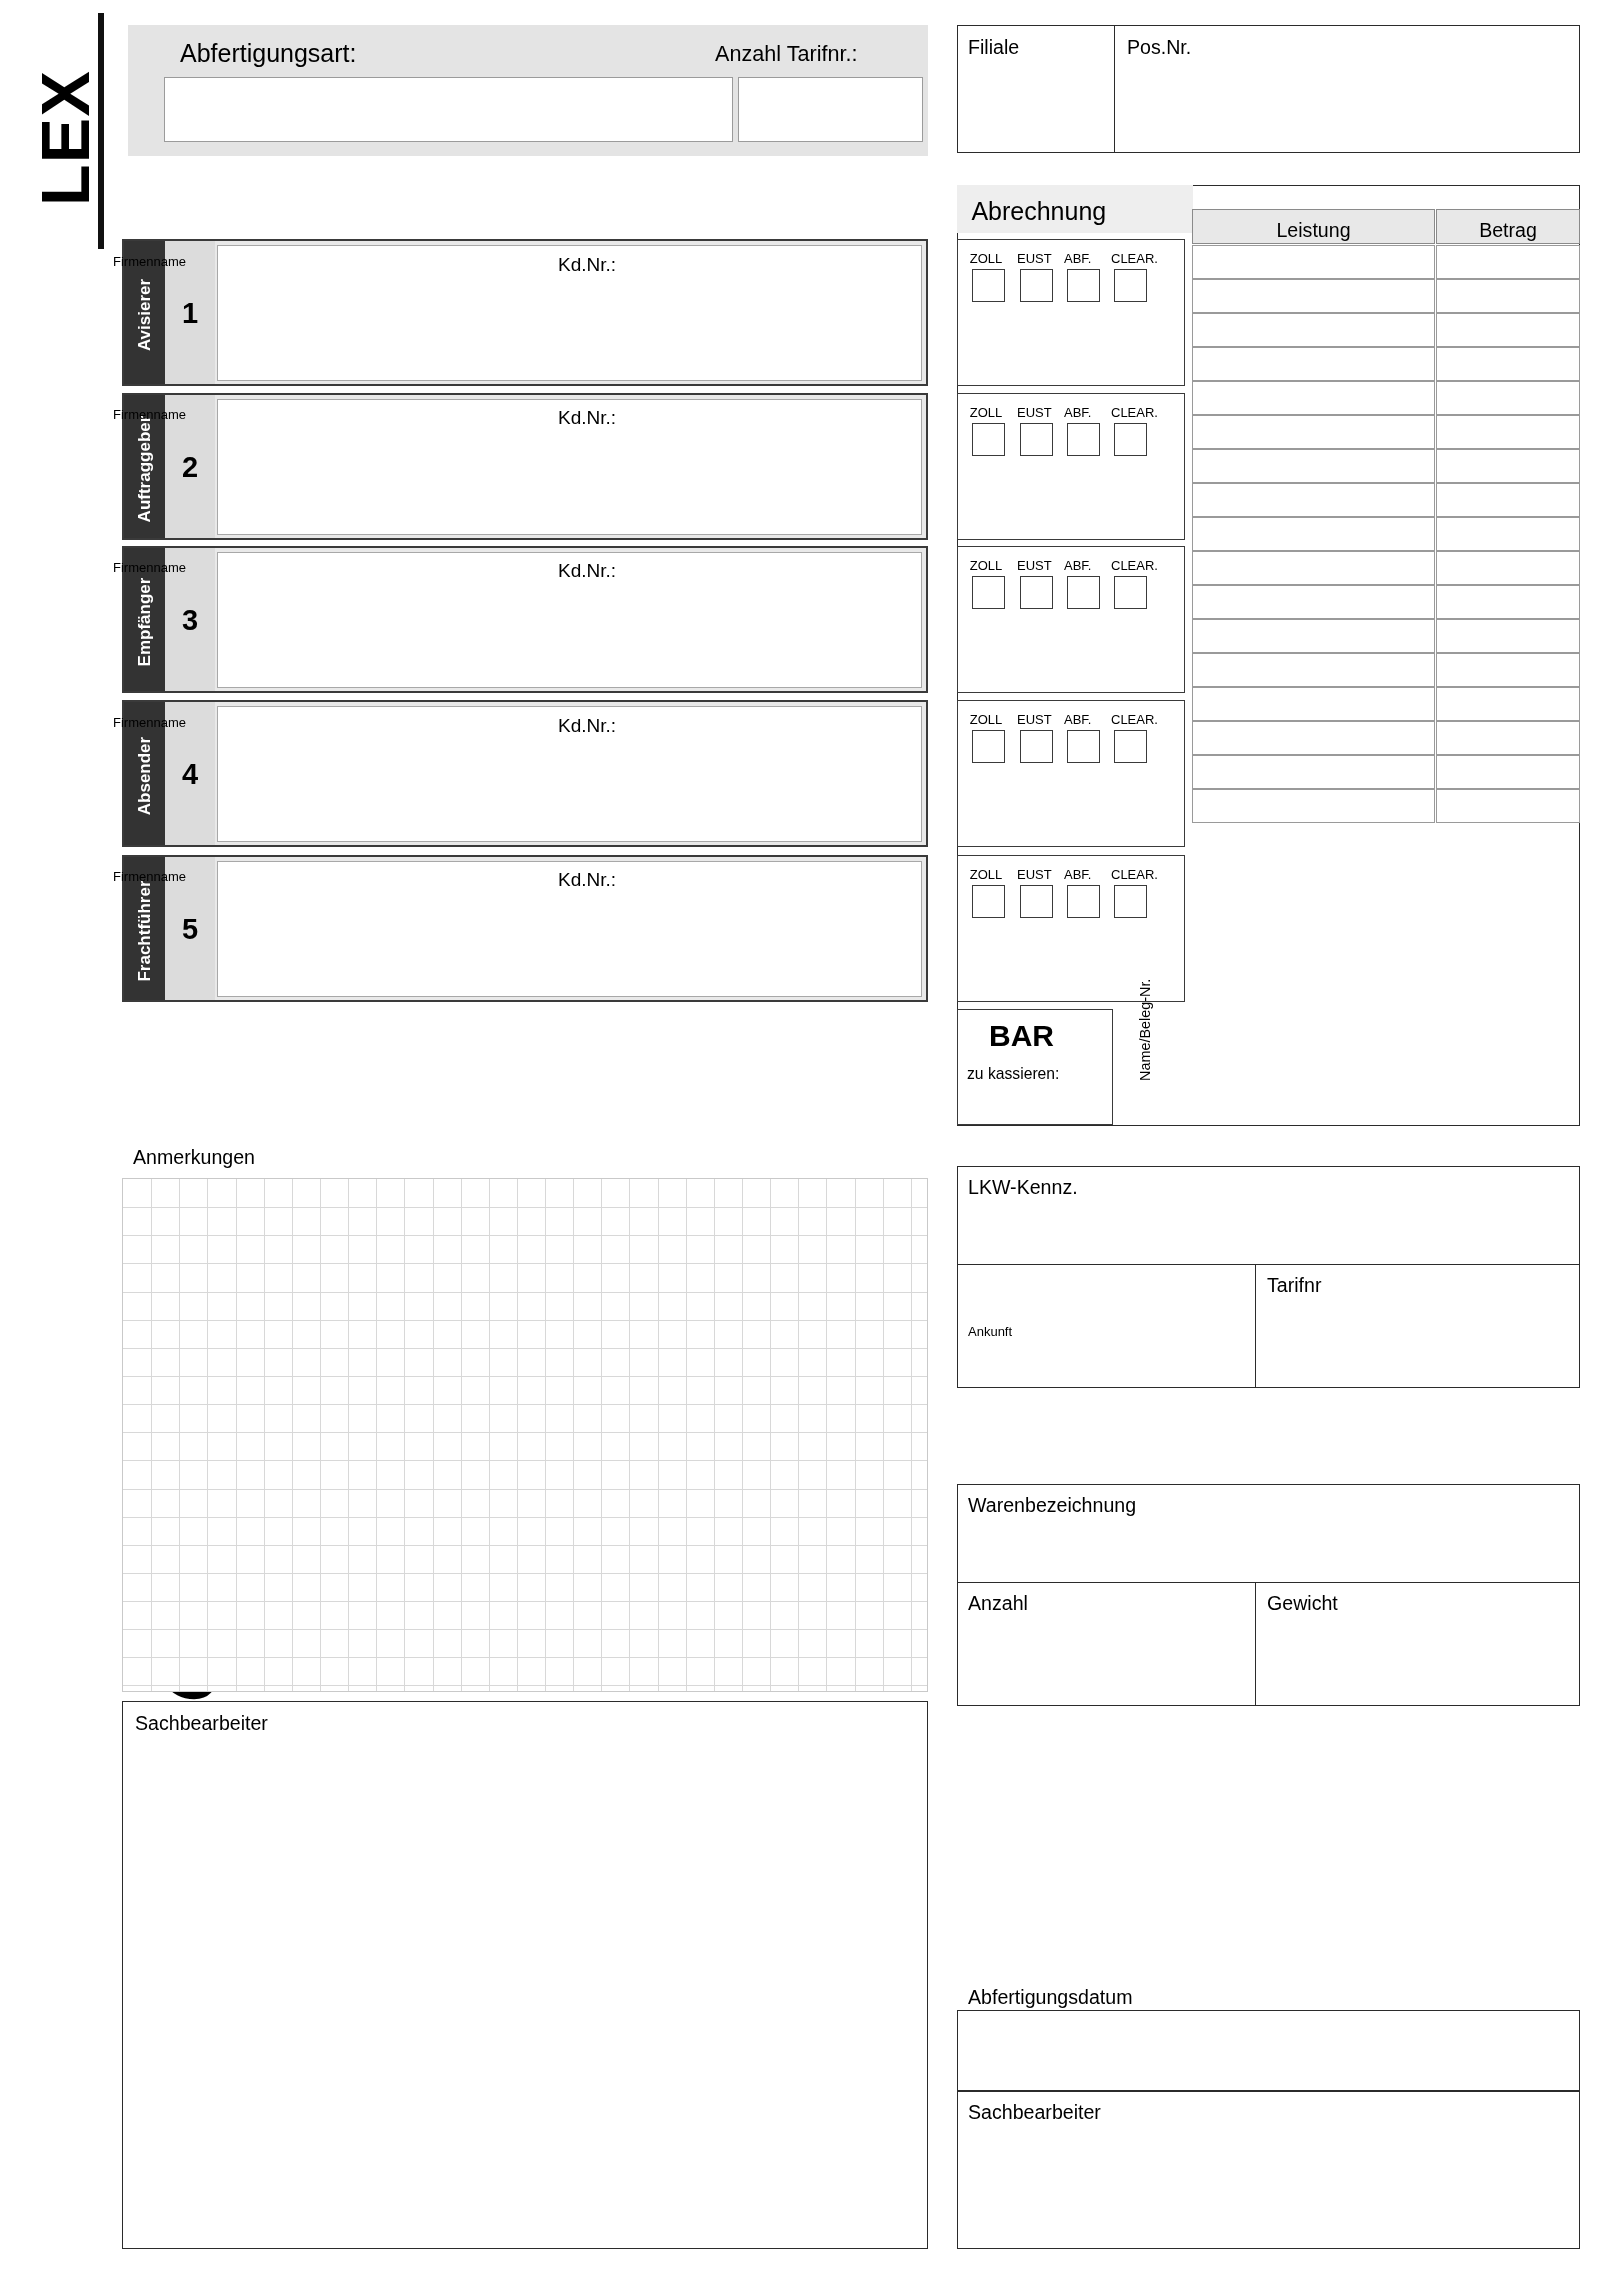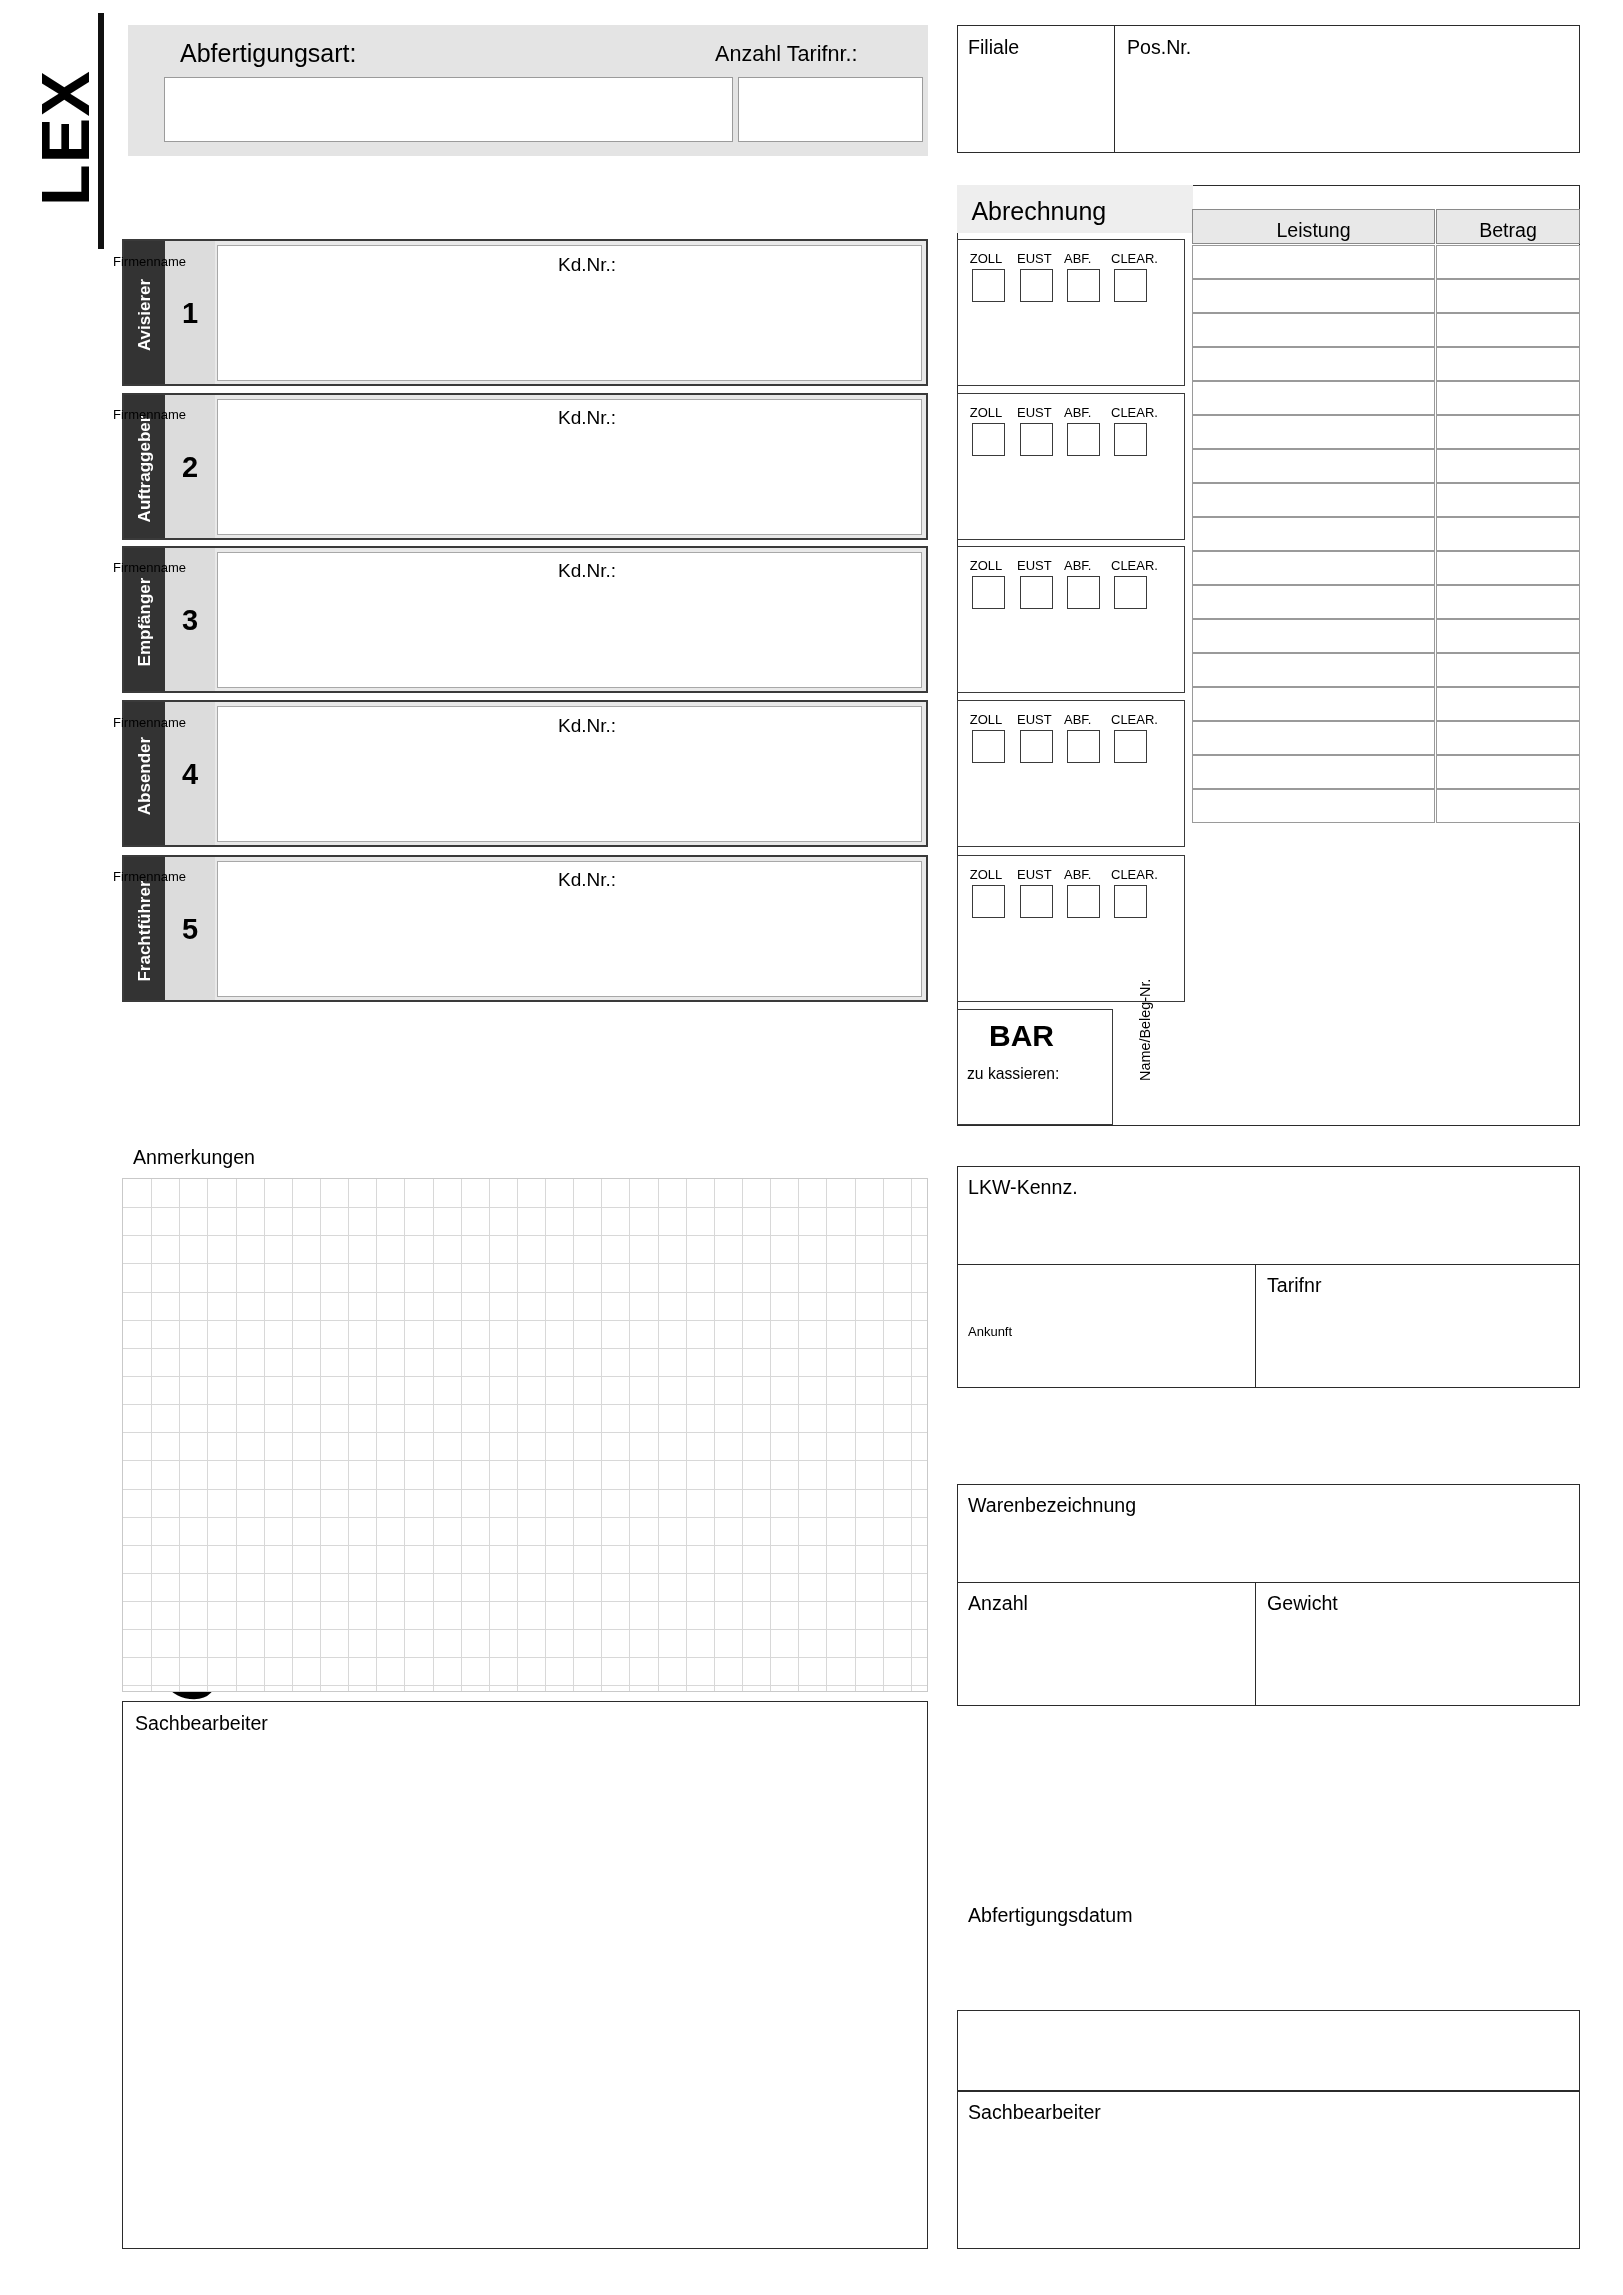--- a/index.html
+++ b/index.html
@@ -198,21 +198,21 @@
   #waren-label { left: 968px; top: 1496px; font-size: 19.6px; }
   #waren-divider { left: 957px; top: 1582px; width: 623px; height: 1.3px; background: #2b2b2b; }
   #waren-vdiv { left: 1255px; top: 1582px; width: 1.3px; height: 124px; background: #2b2b2b; }
   #colli-label { left: 968px; top: 1594px; font-size: 19.6px; }
   #gewicht-label { left: 1267px; top: 1594px; font-size: 19.6px; }
 
   #zoll-box { left: 122px; top: 1701px; width: 806px; height: 548px; }
   #zoll-label { left: 135px; top: 1714px; font-size: 19.6px; }
 
   #abfdat-box { left: 957px; top: 2010px; width: 623px; height: 81px; }
-  #abfdat-label { left: 968px; top: 1906px; font-size: 19.6px; }
+  #abfdat-label { left: 968px; top: 1988px; font-size: 19.6px; }
   #sach-box { left: 957px; top: 2091px; width: 623px; height: 158px; }
   #sach-label { left: 968px; top: 2103px; font-size: 19.6px; }
 </style>
 </head>
 <body>
 
 <div id="page">
 
   <div class="lex-logo">
     <div class="txt">LEX</div>

